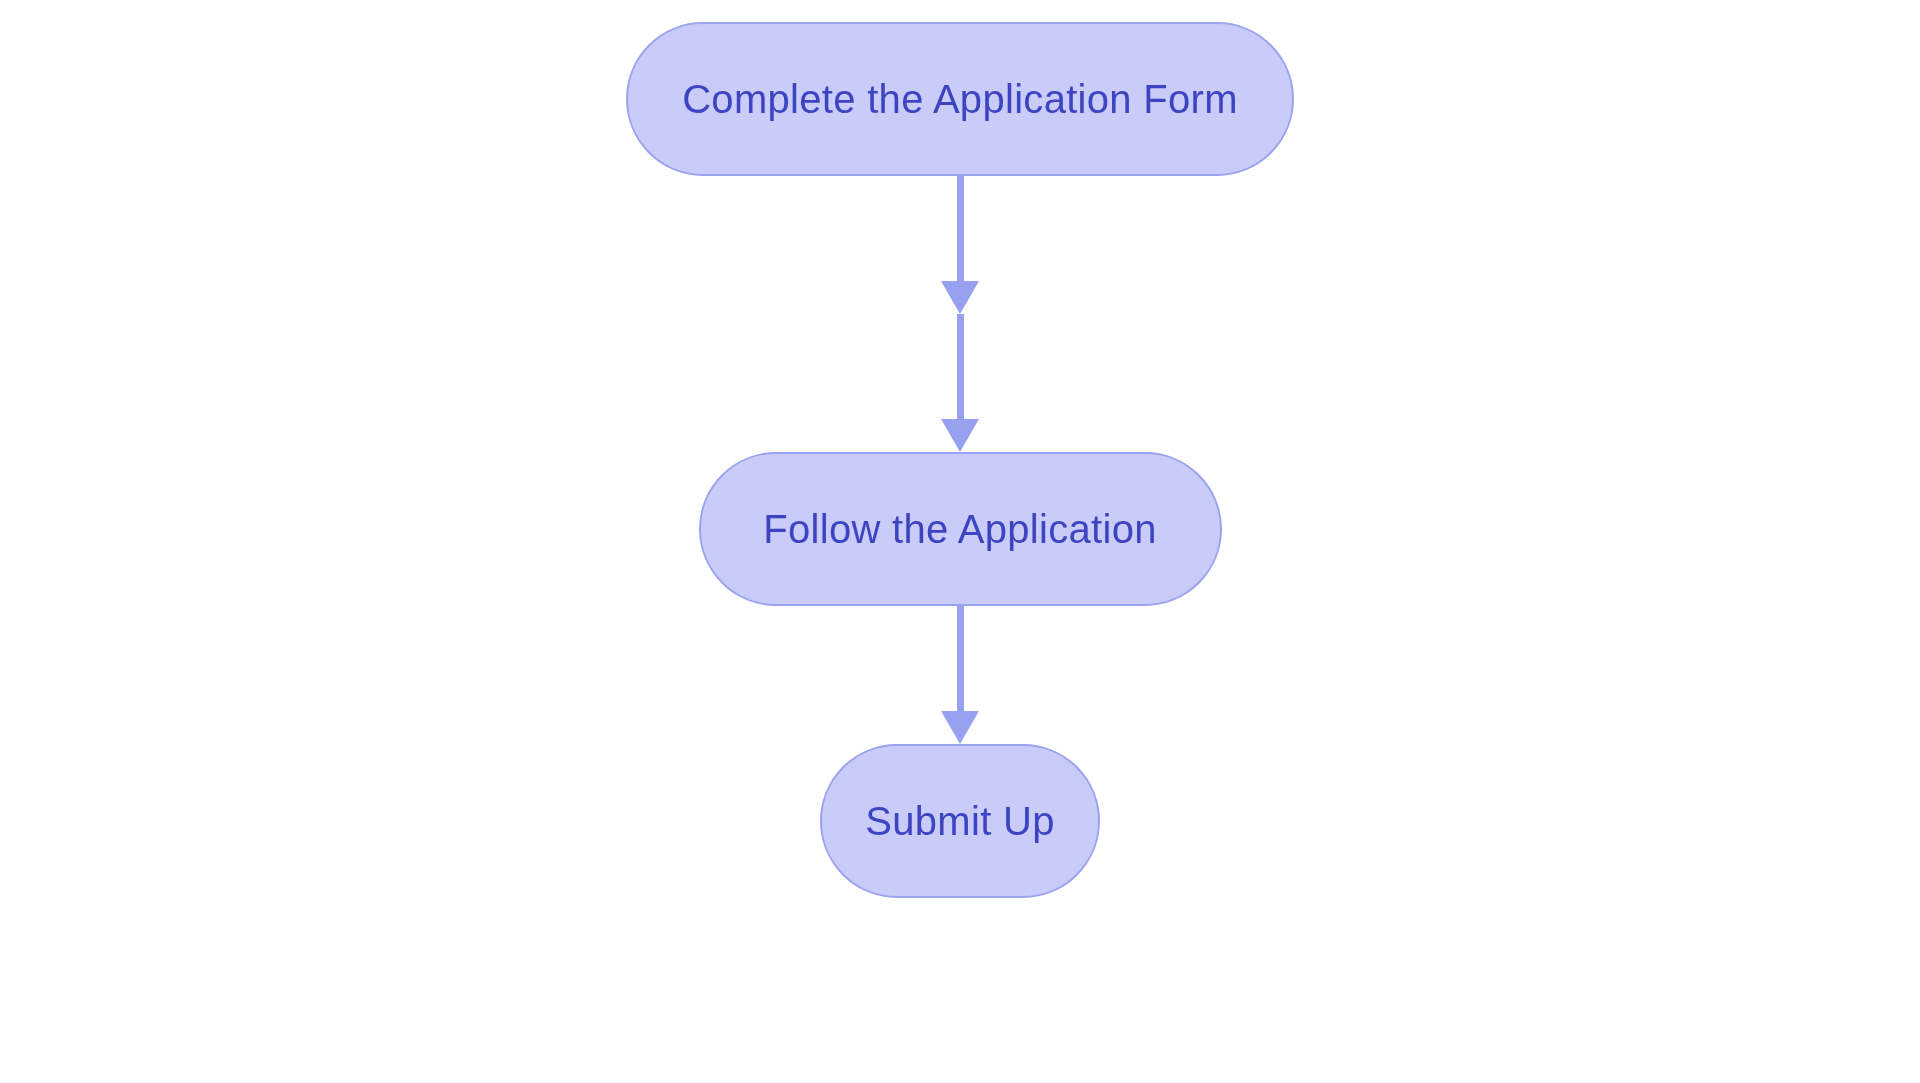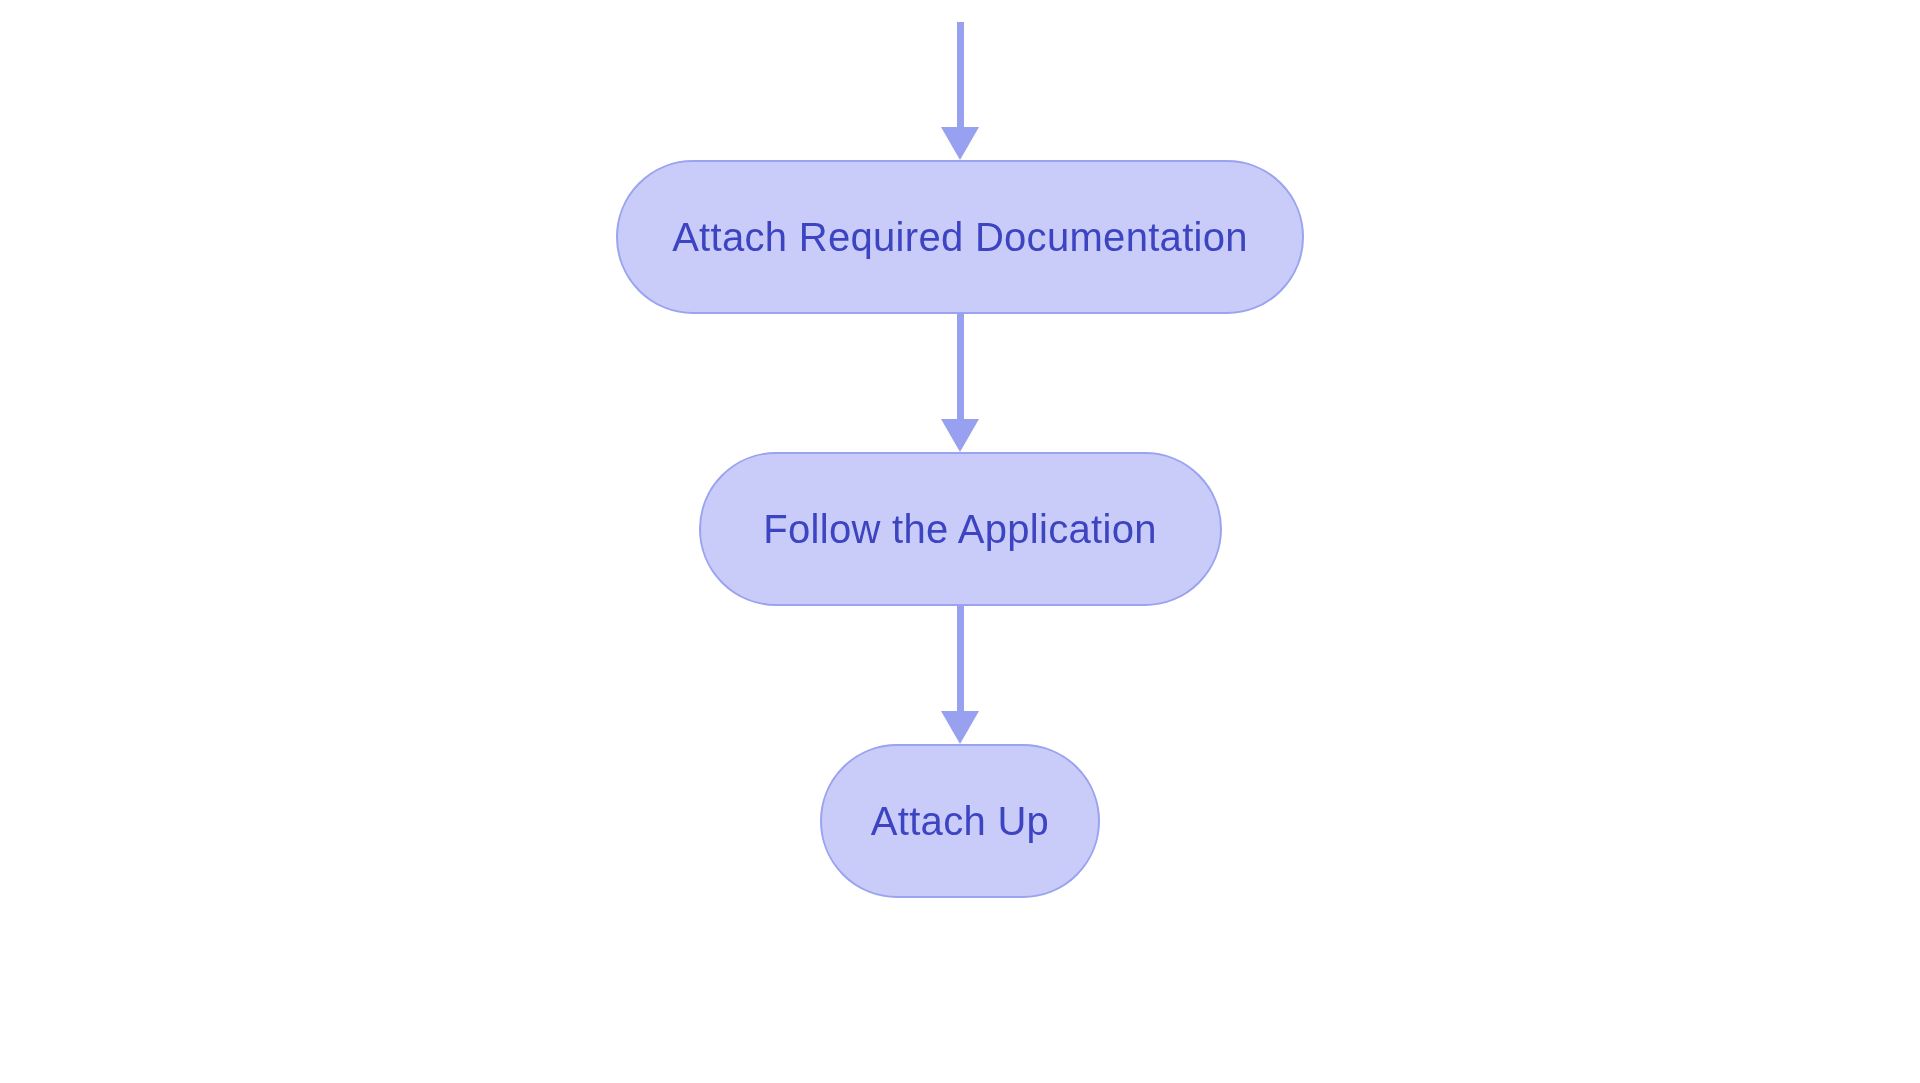--- a/index.html
+++ b/index.html
@@ -64,41 +64,41 @@
     border-left: 19px solid transparent;
     border-right: 19px solid transparent;
     border-top: 33px solid var(--arrow-color, #98a1f0);
   }
 </style>
 </head>
 <body>
 
 <div class="canvas">
 
+  <div class="node w1">
+    <span class="node-label">Complete the Application Form</span>
+  </div>
 
   <div class="arrow">
     <div class="arrow-line"></div>
     <div class="arrow-head"></div>
   </div>
 
-  <div class="node w2">
-    <span class="node-label">Attach Required Documentation</span>
-  </div>
 
   <div class="arrow">
     <div class="arrow-line"></div>
     <div class="arrow-head"></div>
   </div>
 
   <div class="node w3">
     <span class="node-label">Follow the Application</span>
   </div>
 
   <div class="arrow">
     <div class="arrow-line"></div>
     <div class="arrow-head"></div>
   </div>
 
   <div class="node w4">
-    <span class="node-label">Attach Up</span>
+    <span class="node-label">Submit Up</span>
   </div>
 
 </div>
 
 </body></html>

